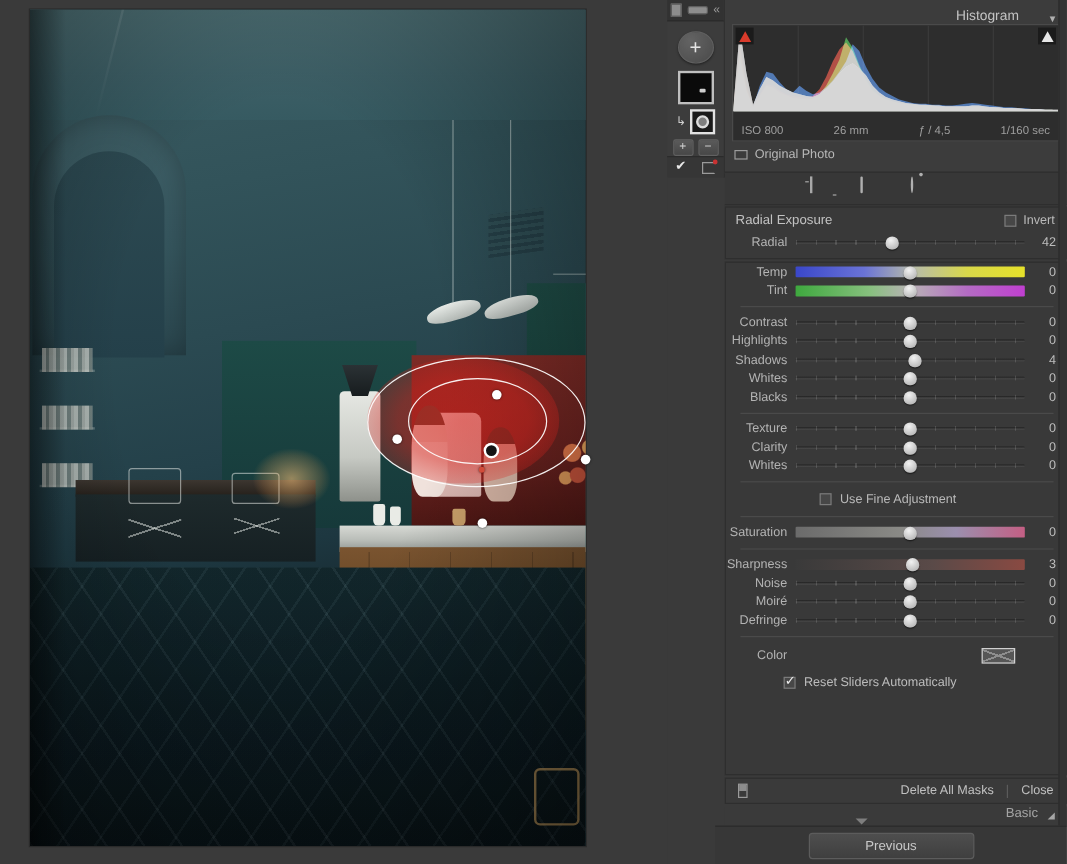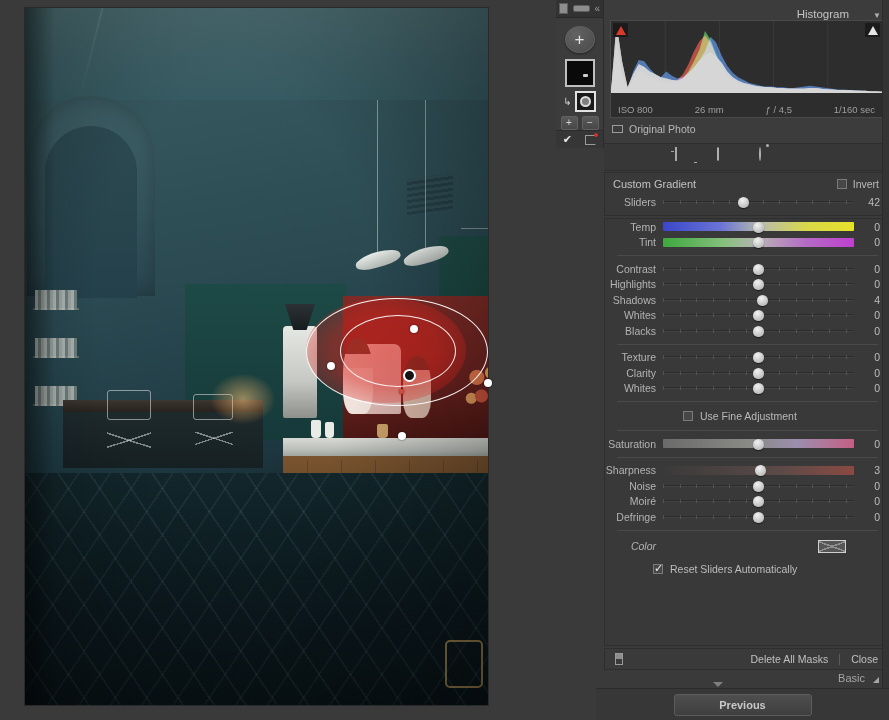--- a/index.html
+++ b/index.html
@@ -395,21 +395,21 @@
     border-top:8px solid #b9b9b9;
   }
   .sep { height:1px; background:#4a4a4a; margin:5px 10px 5px 12px; }
   .fine-row {
     display:flex; align-items:center; gap:7px; padding:3px 0 3px 78px;
     color:#b9b9b9; font-size:10.5px;
   }
   .color-row {
     display:flex; align-items:center; padding:4px 0 0 0;
   }
-  .color-row .slabel { width:58px;font-style:italic; }
+  .color-row .slabel { width:58px; }
   .swatch {
     margin-left:auto; margin-right:42px;
     width:28px; height:13px; border:1.5px solid #d0d0d0;
     background:
       linear-gradient(200deg,transparent 46%,#8e8e8e 46% 54%,transparent 54%),
       linear-gradient(-200deg,transparent 46%,#8e8e8e 46% 54%,transparent 54%),
       #565656;
   }
   .reset-auto {
     display:flex; align-items:center; gap:7px;
@@ -446,21 +446,21 @@
   .bottom-bar {
     position:absolute; left:596px; top:688px; width:293px; height:32px;
     background:#373737; border-top:1px solid #2b2b2b;
     display:flex; align-items:center; justify-content:center; gap:6px;
   }
   .bbtn {
     width:138px; height:22px; border-radius:3px;
     background:linear-gradient(180deg,#4e4e4e,#3f3f3f);
     border:1px solid #5c5c5c;
     color:#c9c9c9; font-size:11px;
-    display:flex; align-items:center; justify-content:center;font-weight:bold;
+    display:flex; align-items:center; justify-content:center;
   }
   .panel-grip {
     position:absolute; left:713px; top:682px; width:0; height:0;
     border-left:5px solid transparent; border-right:5px solid transparent;
     border-top:5px solid #7e7e7e;
   }
   .right-edge {
     position:absolute; left:882px; top:0; width:7px; height:688px;
     background:#343434; border-left:1px solid #2b2b2b;
   }
@@ -599,28 +599,28 @@
 
   <div class="tool-row">
     <span class="tool-ico"><i class="ti-crop"></i></span>
     <span class="tool-ico"><i class="ti-heal"></i></span>
     <span class="tool-ico"><i class="ti-eye"></i></span>
     <span class="tool-ico"><i class="ti-mask"></i></span>
   </div>
 
   <div class="rg-block">
     <div class="rg-title-row">
-      <span class="rg-title">Custom Gradient</span>
+      <span class="rg-title">Radial Exposure</span>
       <span class="rg-invert">
         <span class="cbox"></span>
         <span>Invert</span>
       </span>
     </div>
     <div class="srow" style="margin-top:4px;">
-      <span class="slabel">Sliders</span>
+      <span class="slabel">Radial</span>
       <span class="strack">
         <i class="bar"></i>
           <i class="ticks"></i>
         <i class="thumb" id="feather-thumb" style="left: 42%;"></i>
       </span>
       <span class="sval">42</span>
     </div>
   </div>
 
   <div class="fx-panel">

